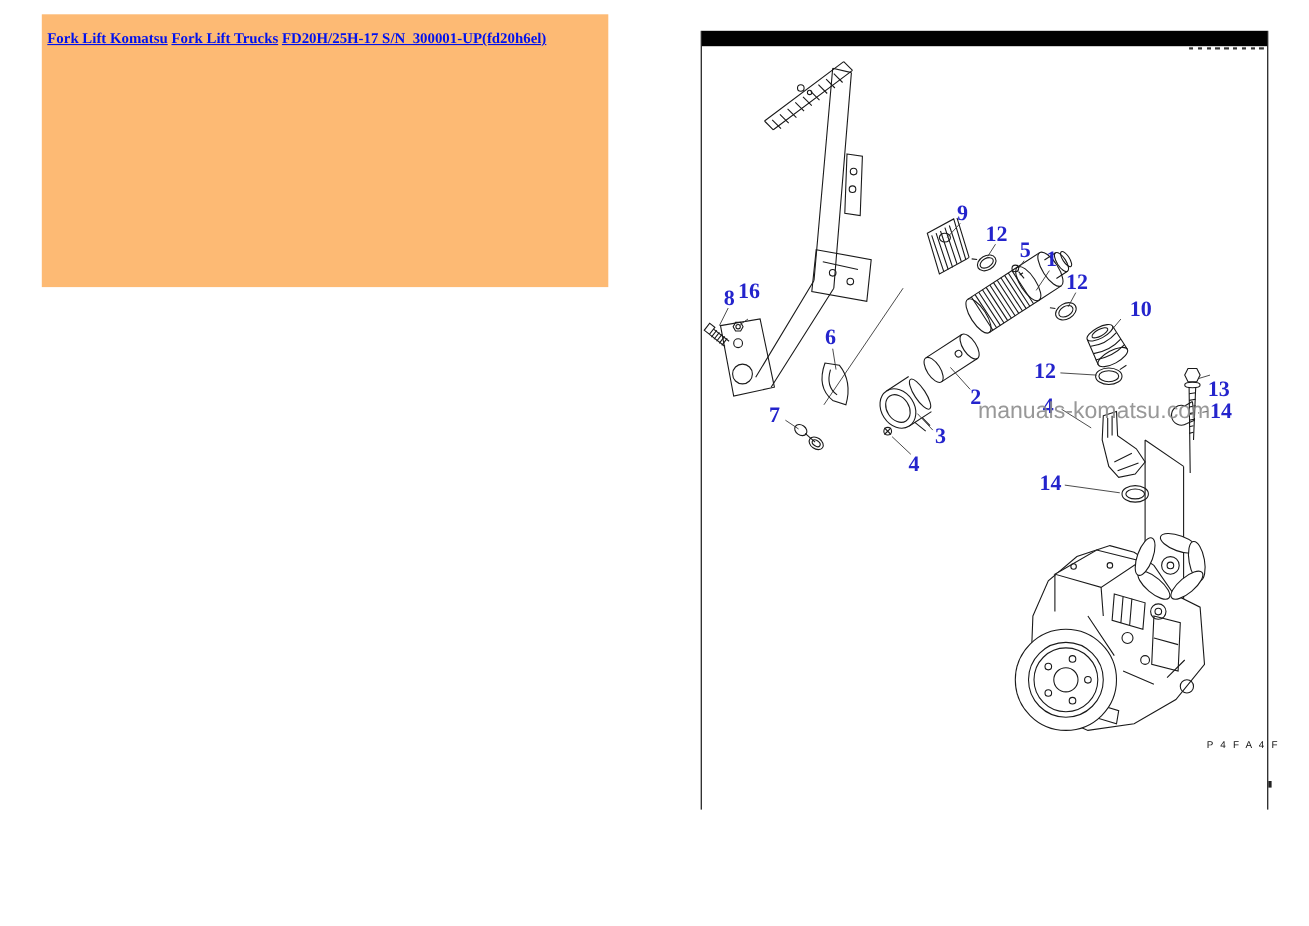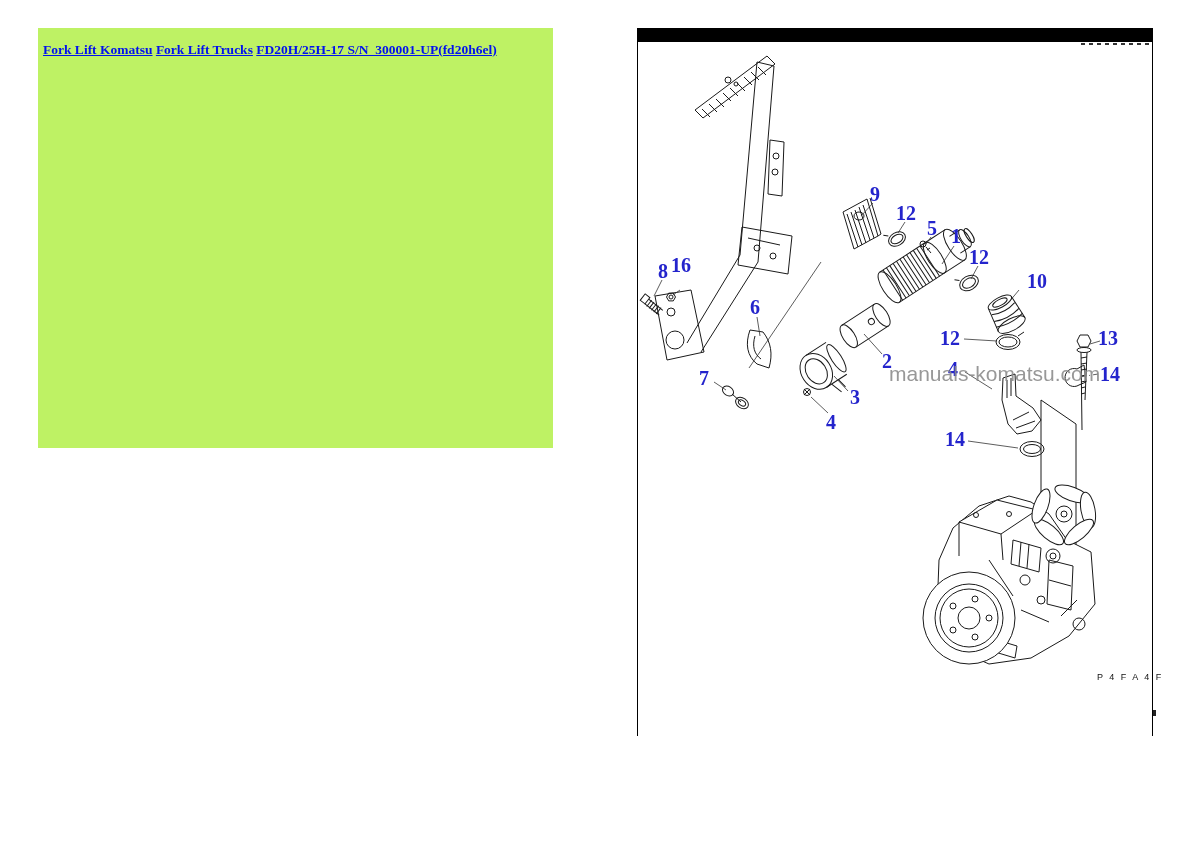--- a/index.html
+++ b/index.html
@@ -1,20 +1,20 @@
 <!DOCTYPE html>
 <html><head>
 <meta charset="utf-8">
 <style>
   html,body{margin:0;padding:0;}
   body{width:1190px;height:842px;position:relative;background:#ffffff;overflow:hidden;
        font-family:"Liberation Sans",sans-serif;}
 
   
-  .black-panel{position:absolute;left:38px;top:28px;width:515px;height:420px;background:#bef264;}
+  .black-panel{position:absolute;left:38px;top:13px;width:515px;height:248px;background:#fdba74;}
   .header-links{position:absolute;left:5px;top:15px;white-space:pre;
                 font-family:"Liberation Serif",serif;font-weight:bold;font-size:13.5px;line-height:1.1;}
   .header-links a{color:#0011ee;text-decoration:underline;cursor:pointer;}
 
   
   .diagram-panel{position:absolute;left:637px;top:28px;width:514px;height:708px;
                  border-left:1px solid #000;border-right:1px solid #000;background:#fff;}
   .top-bar{position:absolute;left:0;top:0;width:100%;height:14px;background:#000;}
   .dashes{position:absolute;right:3px;top:15px;width:68px;height:2px;
           background:repeating-linear-gradient(90deg,#333 0 4px,transparent 4px 8px);}
@@ -240,21 +240,21 @@
     <span class="callout" style="left: 875px; top: 194px;">9</span>
     <span class="callout" style="left: 906px; top: 213px;">12</span>
     <span class="callout" style="left: 932px; top: 228px;">5</span>
     <span class="callout" style="left: 956px; top: 236px;">1</span>
     <span class="callout" style="left: 979px; top: 257px;">12</span>
     <span class="callout" style="left: 1021px; top: 281px; margin-left: 16px;">10</span>
     <span class="callout" style="left: 663px; top: 271px;">8</span>
     <span class="callout" style="left: 681px; top: 265px;">16</span>
     <span class="callout" style="left: 755px; top: 307px;">6</span>
     <span class="callout" style="left: 950px; top: 338px;">12</span>
-    <span class="callout" style="left: 1108px; top: 338px;">13</span>
+    <span class="callout" style="left: 1108px; top: 354px;">13</span>
     <span class="callout" style="left: 887px; top: 361px;">2</span>
     <span class="callout" style="left: 953px; top: 369px;">4</span>
     <span class="callout" style="left: 1110px; top: 374px; text-align: right;">14</span>
     <span class="callout" style="left: 704px; top: 378px;">7</span>
     <span class="callout" style="left: 855px; top: 397px;">3</span>
     <span class="callout" style="left: 831px; top: 422px;">4</span>
     <span class="callout" style="left: 955px; top: 439px;">14</span>
   </div>
 
 </body></html>

